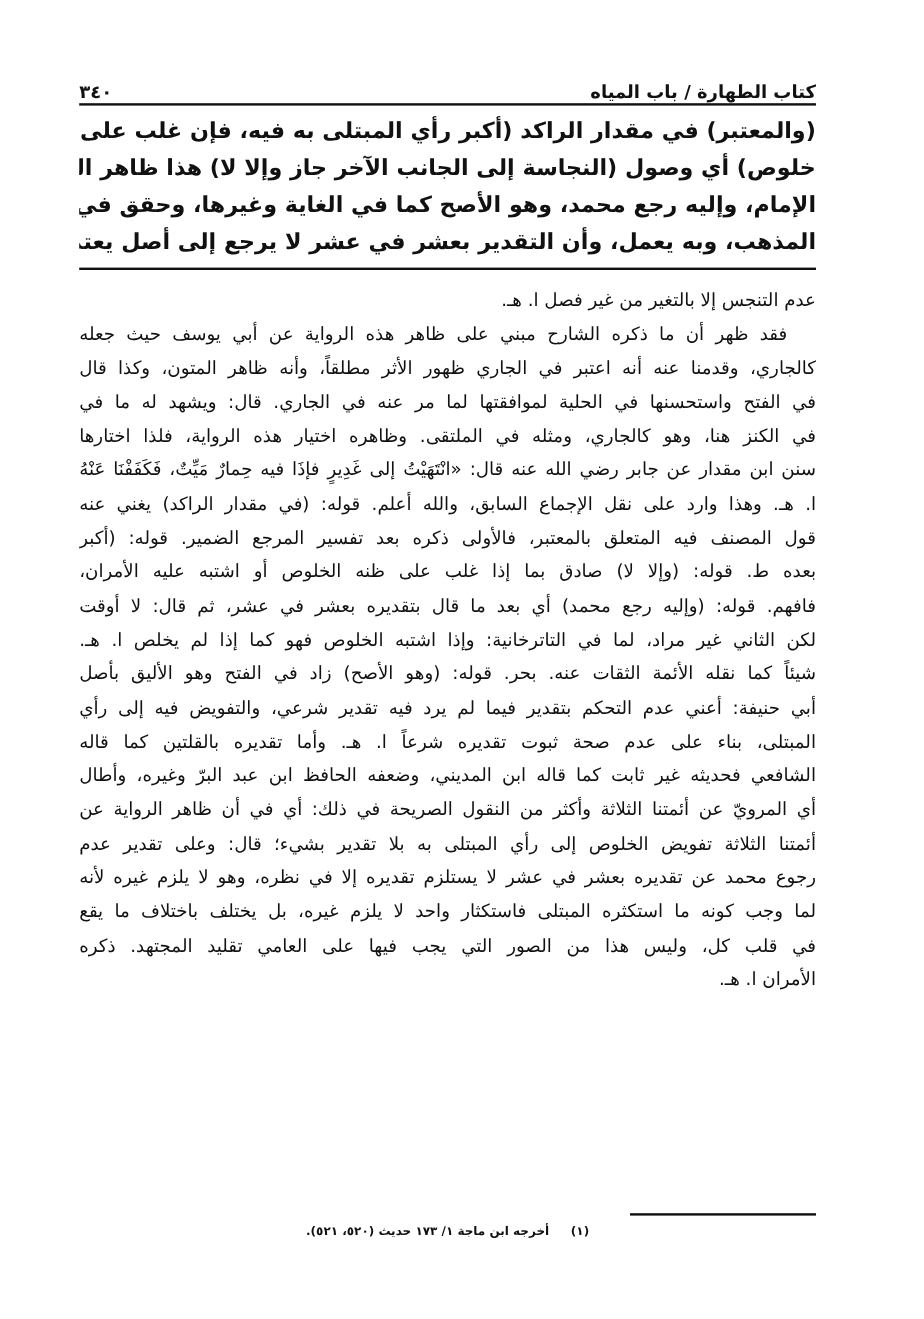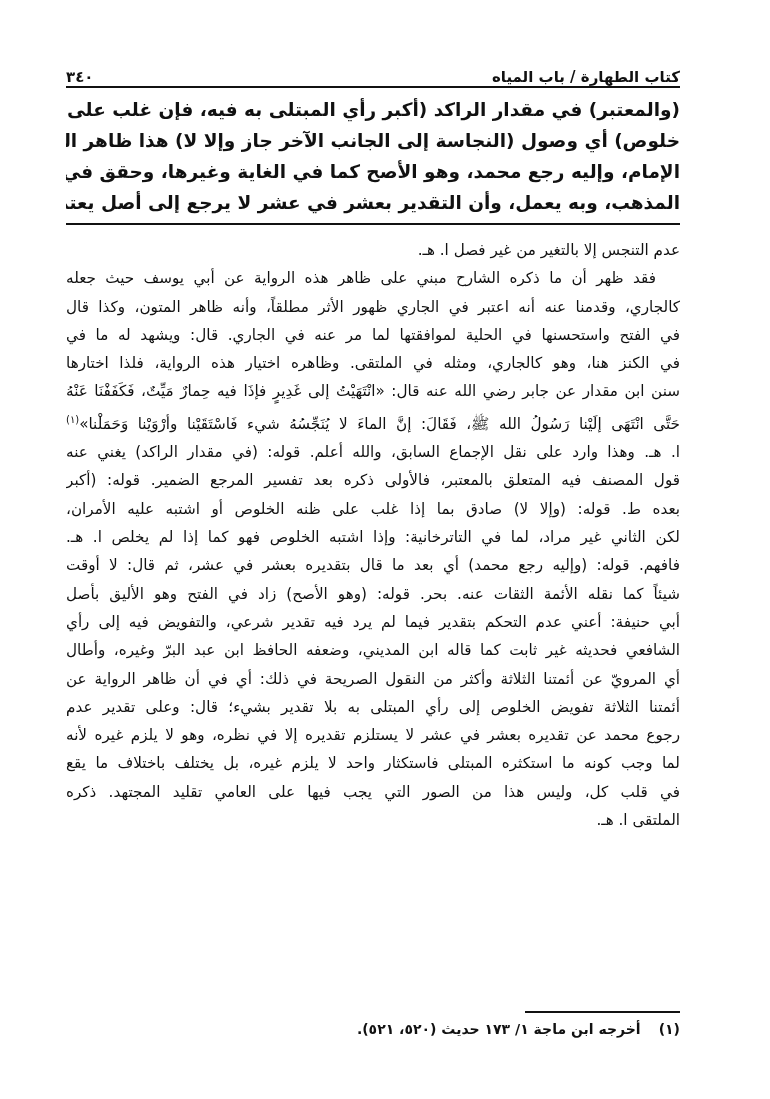--- a/index.html
+++ b/index.html
@@ -28,22 +28,22 @@
     position: absolute; left: 66px; top: 236px; width: 614px;
     font-family: "DejaVu Sans", sans-serif; font-size: 15.2px;
     line-height: 28.3px; direction: rtl;
   }
   .sharh .indent { padding-right: 24px; }
   .fn-rule {
     position: absolute; left: 525px; top: 1011px; width: 155px; height: 2px; background: #111;
   }
   .footnote {
     position: absolute; left: 66px; top: 1021px; width: 614px;
-    font-family: "DejaVu Sans", sans-serif; font-size: 14px; font-weight: bold;
-    direction: rtl; text-align: right; white-space: nowrap;
+    font-family: "DejaVu Sans", sans-serif; font-size: 10px; font-weight: bold;
+    direction: rtl; text-align: center; white-space: nowrap;
   }
   .footnote .num { margin-left: 18px; }
   sup { font-size: 10px; }
 </style>
 </head>
 <body>
 
 <div class="page">
 
   <div class="header">
@@ -60,35 +60,35 @@
   </div>
   <div class="matn-rule"></div>
 
   <div class="sharh" id="sharh">
       <span class="line last"><span>عدم التنجس إلا بالتغير من غير فصل ا. هـ.</span></span>
       <span class="line indent"><span>فقد ظهر أن ما ذكره الشارح مبني على ظاهر هذه الرواية عن أبي يوسف حيث جعله</span></span>
       <span class="line"><span>كالجاري، وقدمنا عنه أنه اعتبر في الجاري ظهور الأثر مطلقاً، وأنه ظاهر المتون، وكذا قال</span></span>
       <span class="line"><span>في الفتح واستحسنها في الحلية لموافقتها لما مر عنه في الجاري. قال: ويشهد له ما في</span></span>
       <span class="line"><span>في الكنز هنا، وهو كالجاري، ومثله في الملتقى. وظاهره اختيار هذه الرواية، فلذا اختارها</span></span>
       <span class="line"><span>سنن ابن مقدار عن جابر رضي الله عنه قال: «انْتَهَيْتُ إلى غَدِيرٍ فإذَا فيه حِمارٌ مَيِّتٌ، فَكَفَفْنَا عَنْهُ</span></span>
-      <span class="line"><span>حَتَّى انْتَهَى إلَيْنا رَسُولُ الله ﷺ، فَقَالَ: إنَّ الماءَ لا يُنَجِّسُهُ شيء فَاسْتَقَيْنا وأرْوَيْنا وَحَمَلْنا»</span><sup>(١)</sup></span>
       <span class="line"><span>ا. هـ. وهذا وارد على نقل الإجماع السابق، والله أعلم. قوله: (في مقدار الراكد) يغني عنه</span></span>
       <span class="line"><span>قول المصنف فيه المتعلق بالمعتبر، فالأولى ذكره بعد تفسير المرجع الضمير. قوله: (أكبر</span></span>
       <span class="line"><span>بعده ط. قوله: (وإلا لا) صادق بما إذا غلب على ظنه الخلوص أو اشتبه عليه الأمران،</span></span>
+      <span class="line"><span>فافهم. قوله: (وإليه رجع محمد) أي بعد ما قال بتقديره بعشر في عشر، ثم قال: لا أوقت</span></span>
       <span class="line"><span>لكن الثاني غير مراد، لما في التاترخانية: وإذا اشتبه الخلوص فهو كما إذا لم يخلص ا. هـ.</span></span>
-      <span class="line"><span>فافهم. قوله: (وإليه رجع محمد) أي بعد ما قال بتقديره بعشر في عشر، ثم قال: لا أوقت</span></span>
       <span class="line"><span>شيئاً كما نقله الأئمة الثقات عنه. بحر. قوله: (وهو الأصح) زاد في الفتح وهو الأليق بأصل</span></span>
       <span class="line"><span>أبي حنيفة: أعني عدم التحكم بتقدير فيما لم يرد فيه تقدير شرعي، والتفويض فيه إلى رأي</span></span>
+      <span class="line"><span>المبتلى، بناء على عدم صحة ثبوت تقديره شرعاً ا. هـ. وأما تقديره بالقلتين كما قاله</span></span>
       <span class="line"><span>الشافعي فحديثه غير ثابت كما قاله ابن المديني، وضعفه الحافظ ابن عبد البرّ وغيره، وأطال</span></span>
       <span class="line"><span>أي المرويّ عن أئمتنا الثلاثة وأكثر من النقول الصريحة في ذلك: أي في أن ظاهر الرواية عن</span></span>
       <span class="line"><span>أئمتنا الثلاثة تفويض الخلوص إلى رأي المبتلى به بلا تقدير بشيء؛ قال: وعلى تقدير عدم</span></span>
       <span class="line"><span>رجوع محمد عن تقديره بعشر في عشر لا يستلزم تقديره إلا في نظره، وهو لا يلزم غيره لأنه</span></span>
       <span class="line"><span>لما وجب كونه ما استكثره المبتلى فاستكثار واحد لا يلزم غيره، بل يختلف باختلاف ما يقع</span></span>
       <span class="line"><span>في قلب كل، وليس هذا من الصور التي يجب فيها على العامي تقليد المجتهد. ذكره</span></span>
-      <span class="line last"><span>الملتقى ا. هـ.</span></span>
+      <span class="line last"><span>الأمران ا. هـ.</span></span>
     </div>
 
   <div class="fn-rule"></div>
   <div class="footnote">
     <span class="num">(١)</span><span>أخرجه ابن ماجة ١/ ١٧٣ حديث (٥٢٠، ٥٢١).</span>
   </div>
 
 </div>
 
 </body></html>

